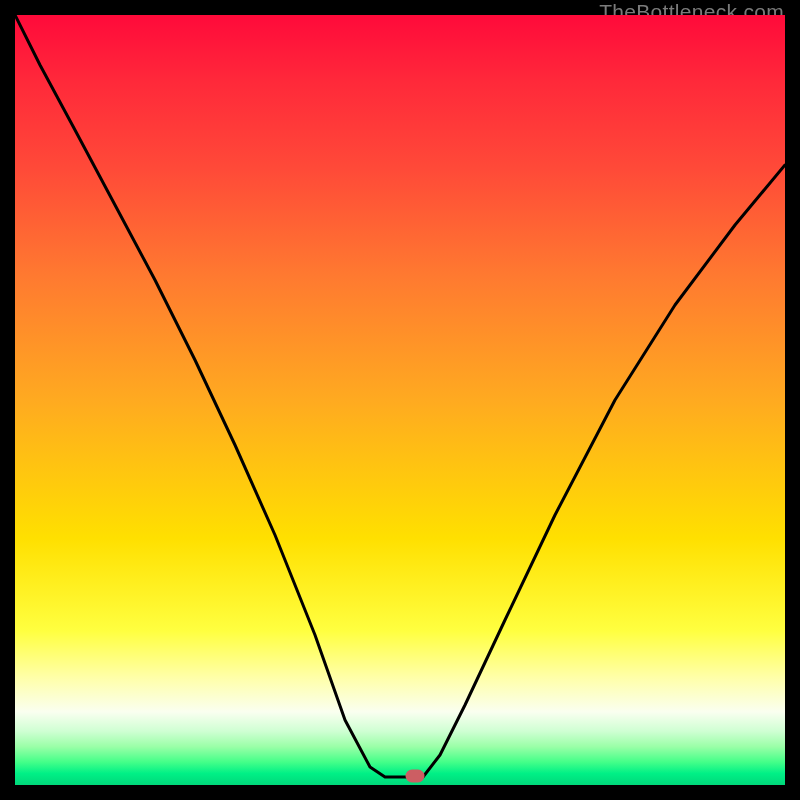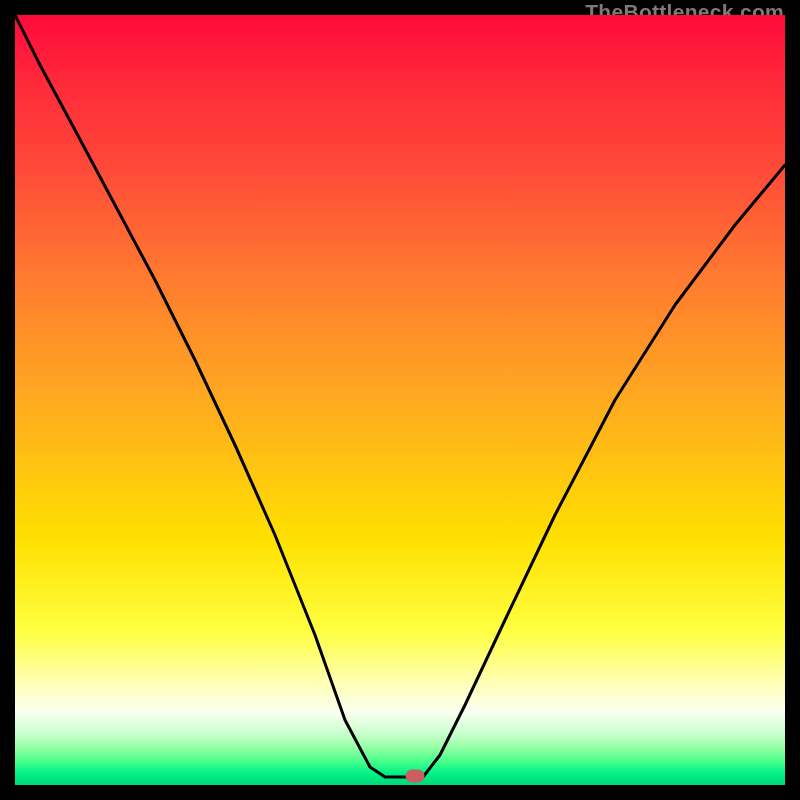--- a/index.html
+++ b/index.html
@@ -56,21 +56,21 @@
     background: #cc5e63;
     transform: translate(-50%, -50%);
   }
   .watermark {
     position: absolute;
     top: 0px;
     right: 16px;
     color: #7b7b7b;
     font-size: 21px;
     letter-spacing: 0.3px;
-    font-weight: 700;
+    font-weight: 400;
   }
 </style>
 </head>
 <body>
 
 <div class="frame">
   <div class="watermark">TheBottleneck.com</div>
 
   <div class="plot">
     <svg class="curve" viewBox="0 0 770 770" preserveAspectRatio="none">

